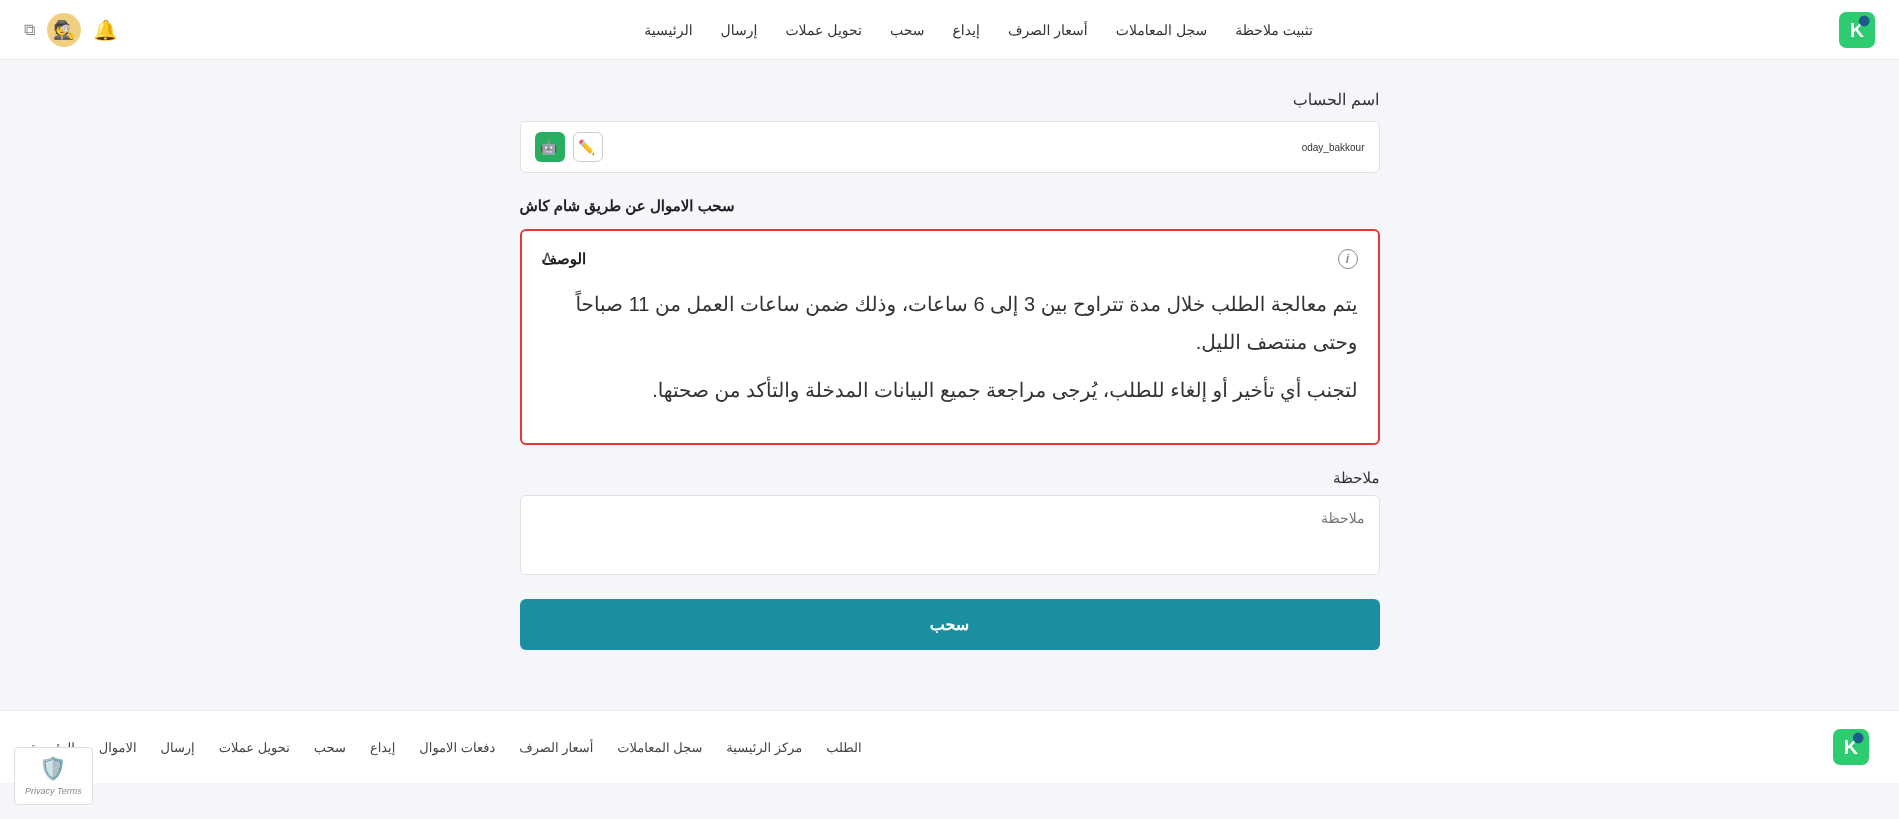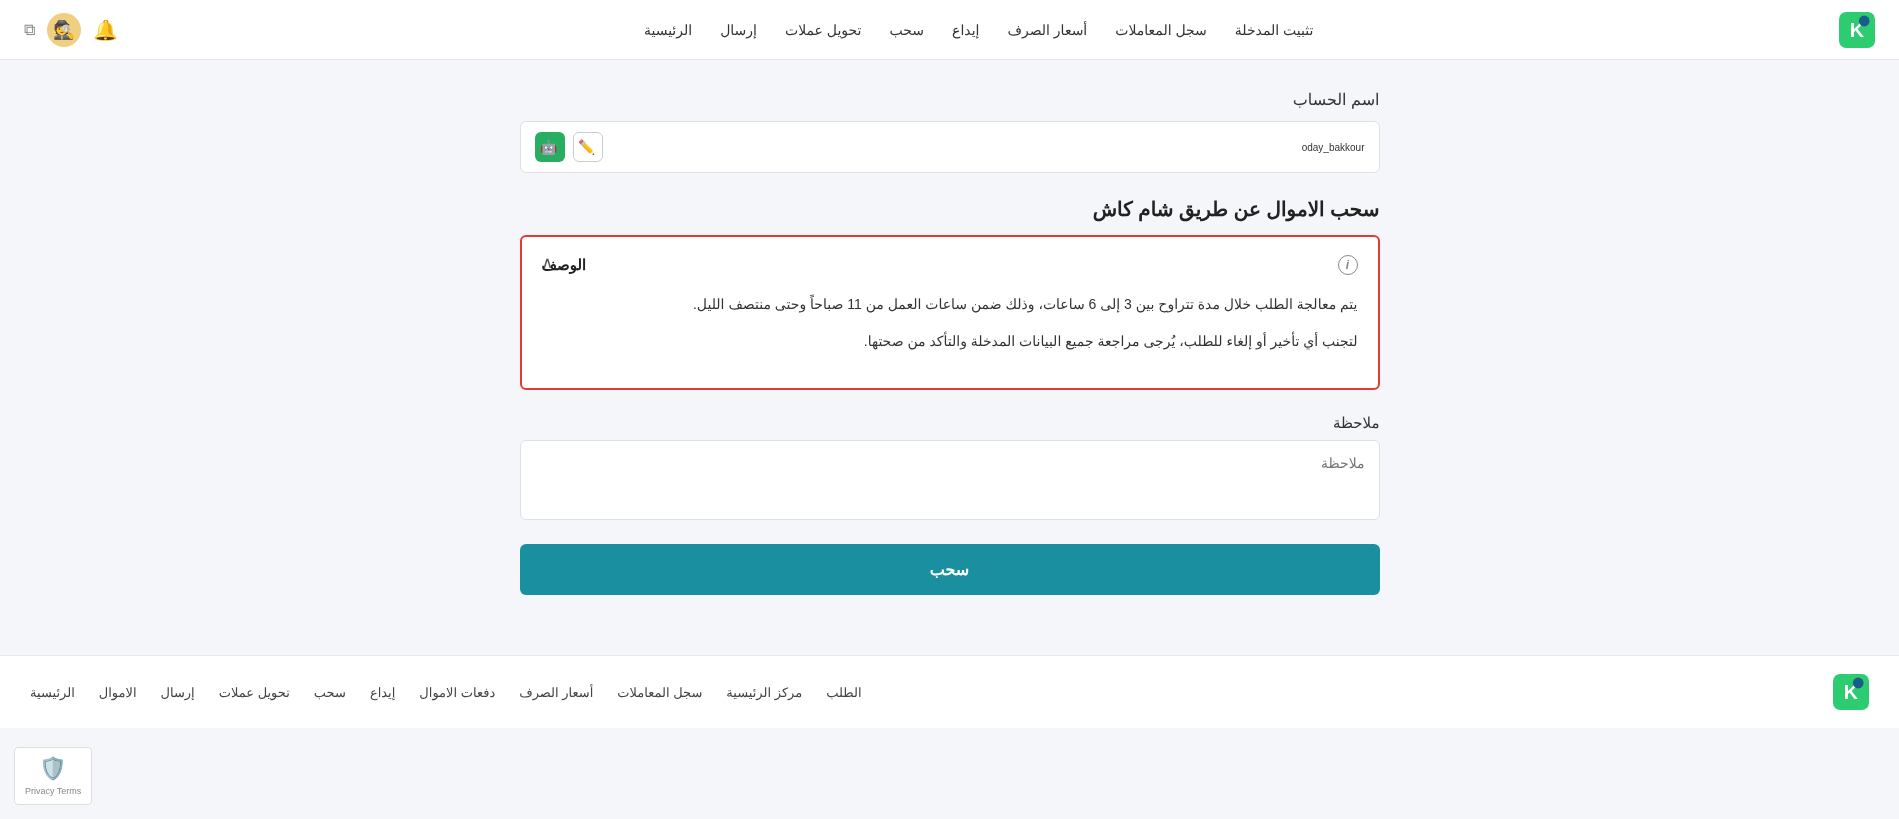--- a/index.html
+++ b/index.html
@@ -115,22 +115,22 @@
       color: #fff;
     }
     .icon-btn-outline {
       background: #fff;
       border: 1px solid #ccc;
       color: #555;
     }
 
     
     .section-heading {
-      text-align: right;
-      font-size: 20px;
+      text-align: left;
+      font-size: 15px;
       font-weight: 600;
       color: #222;
       margin-bottom: 14px;
     }
 
     
     .description-box {
       border: 2px solid #e53935;
       border-radius: 6px;
       background: #fff;
@@ -166,21 +166,21 @@
     .chevron-up {
       position: absolute;
       left: 20px;
       top: 16px;
       font-size: 16px;
       color: #555;
       cursor: pointer;
     }
     .description-text {
       color: #333;
-      font-size: 14px;
+      font-size: 20px;
       line-height: 1.9;
       text-align: right;
     }
     .description-text p {
       margin-bottom: 10px;
     }
     .description-text p:last-child {
       margin-bottom: 16px;
     }
 
@@ -269,37 +269,38 @@
     .recaptcha-badge .rc-logo {
       font-size: 22px;
     }
     .recaptcha-badge .rc-links {
       font-size: 9px;
       color: #888;
     }
     .recaptcha-badge .rc-links a {
       color: #888;
       text-decoration: none;
+      font-style: italic;
     }
   </style>
 </head>
 <body>
 
 <header class="header">
 
   <div class="header-left">
     <svg class="logo-icon" viewBox="0 0 40 40">
       <rect width="40" height="40" rx="8" fill="#2ecc71"></rect>
       <text x="20" y="28" text-anchor="middle" fill="white" font-size="22" font-weight="bold" font-family="Arial">K</text>
       <circle cx="28" cy="10" r="6" fill="#1a5c8a"></circle>
     </svg>
   </div>
 
   <nav class="header-nav">
-    <a href="#">تثبيت المدخلة</a>
+    <a href="#">تثبيت ملاحظة</a>
     <a href="#">سجل المعاملات</a>
     <a href="#">أسعار الصرف</a>
     <a href="#">إيداع</a>
     <a href="#">سحب</a>
     <a href="#">تحويل عملات</a>
     <a href="#">إرسال</a>
     <a href="#">الرئيسية</a>
   </nav>
 
   <div style="display:flex; align-items:center; gap:12px;">

